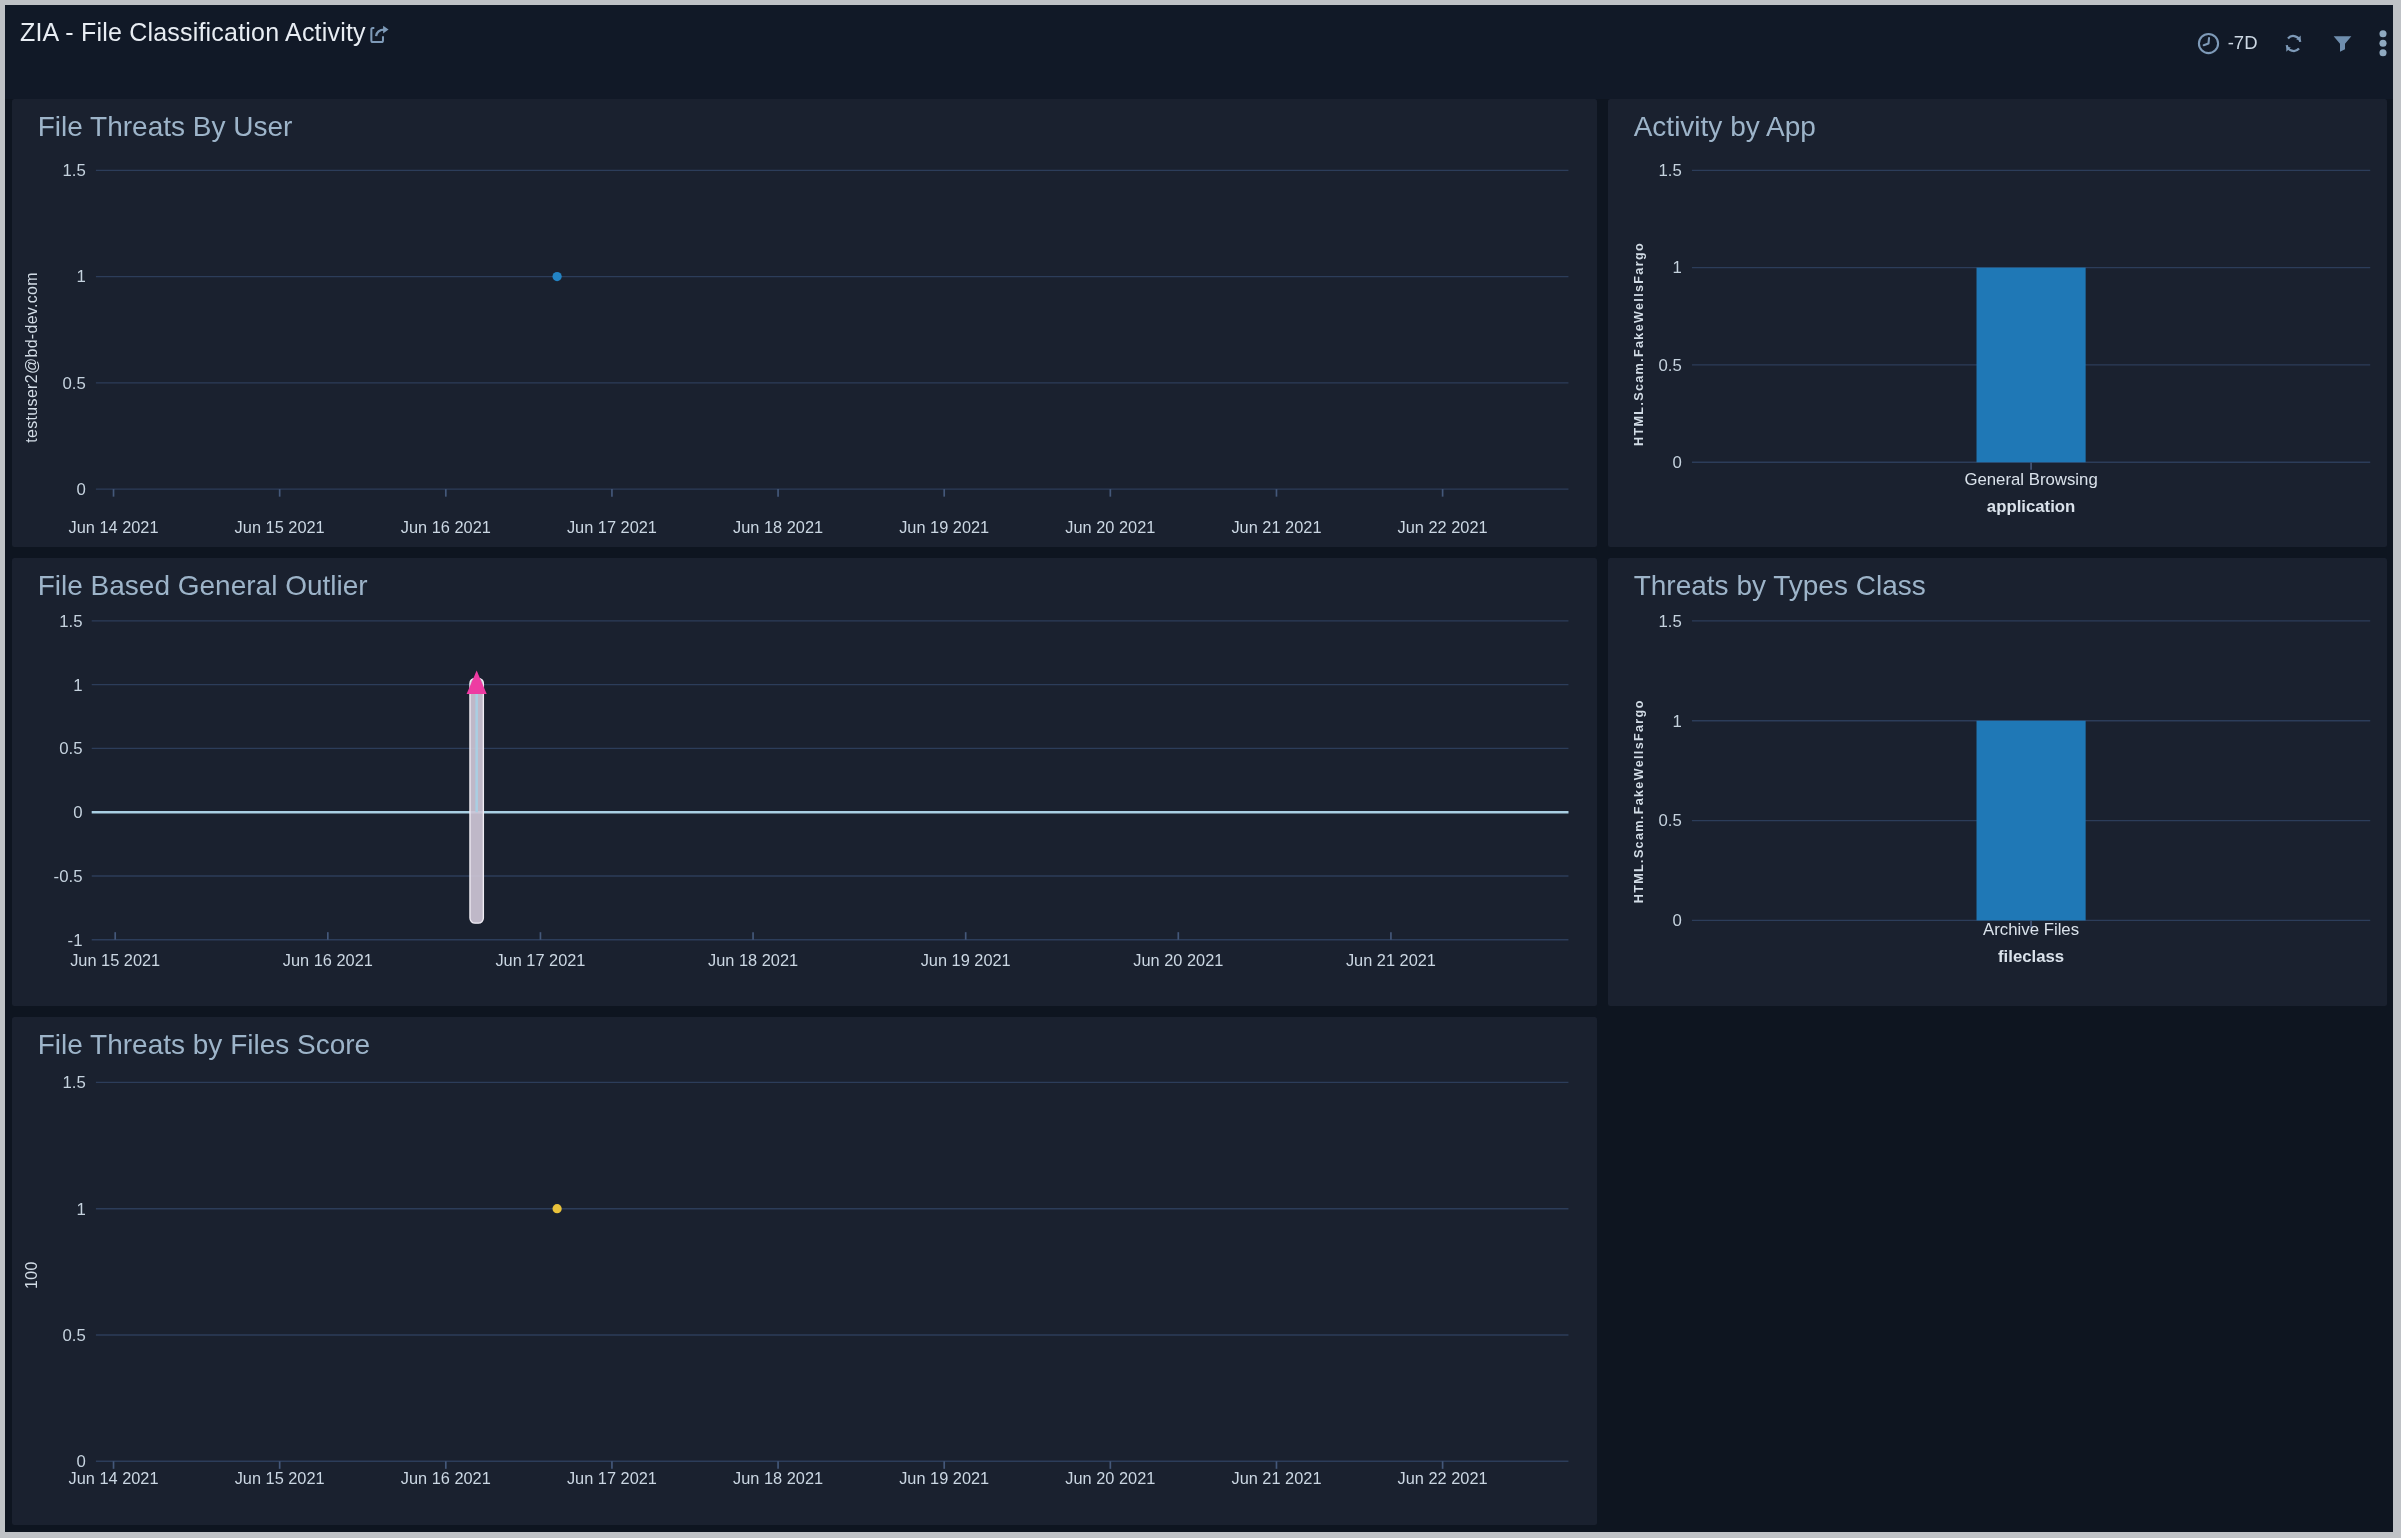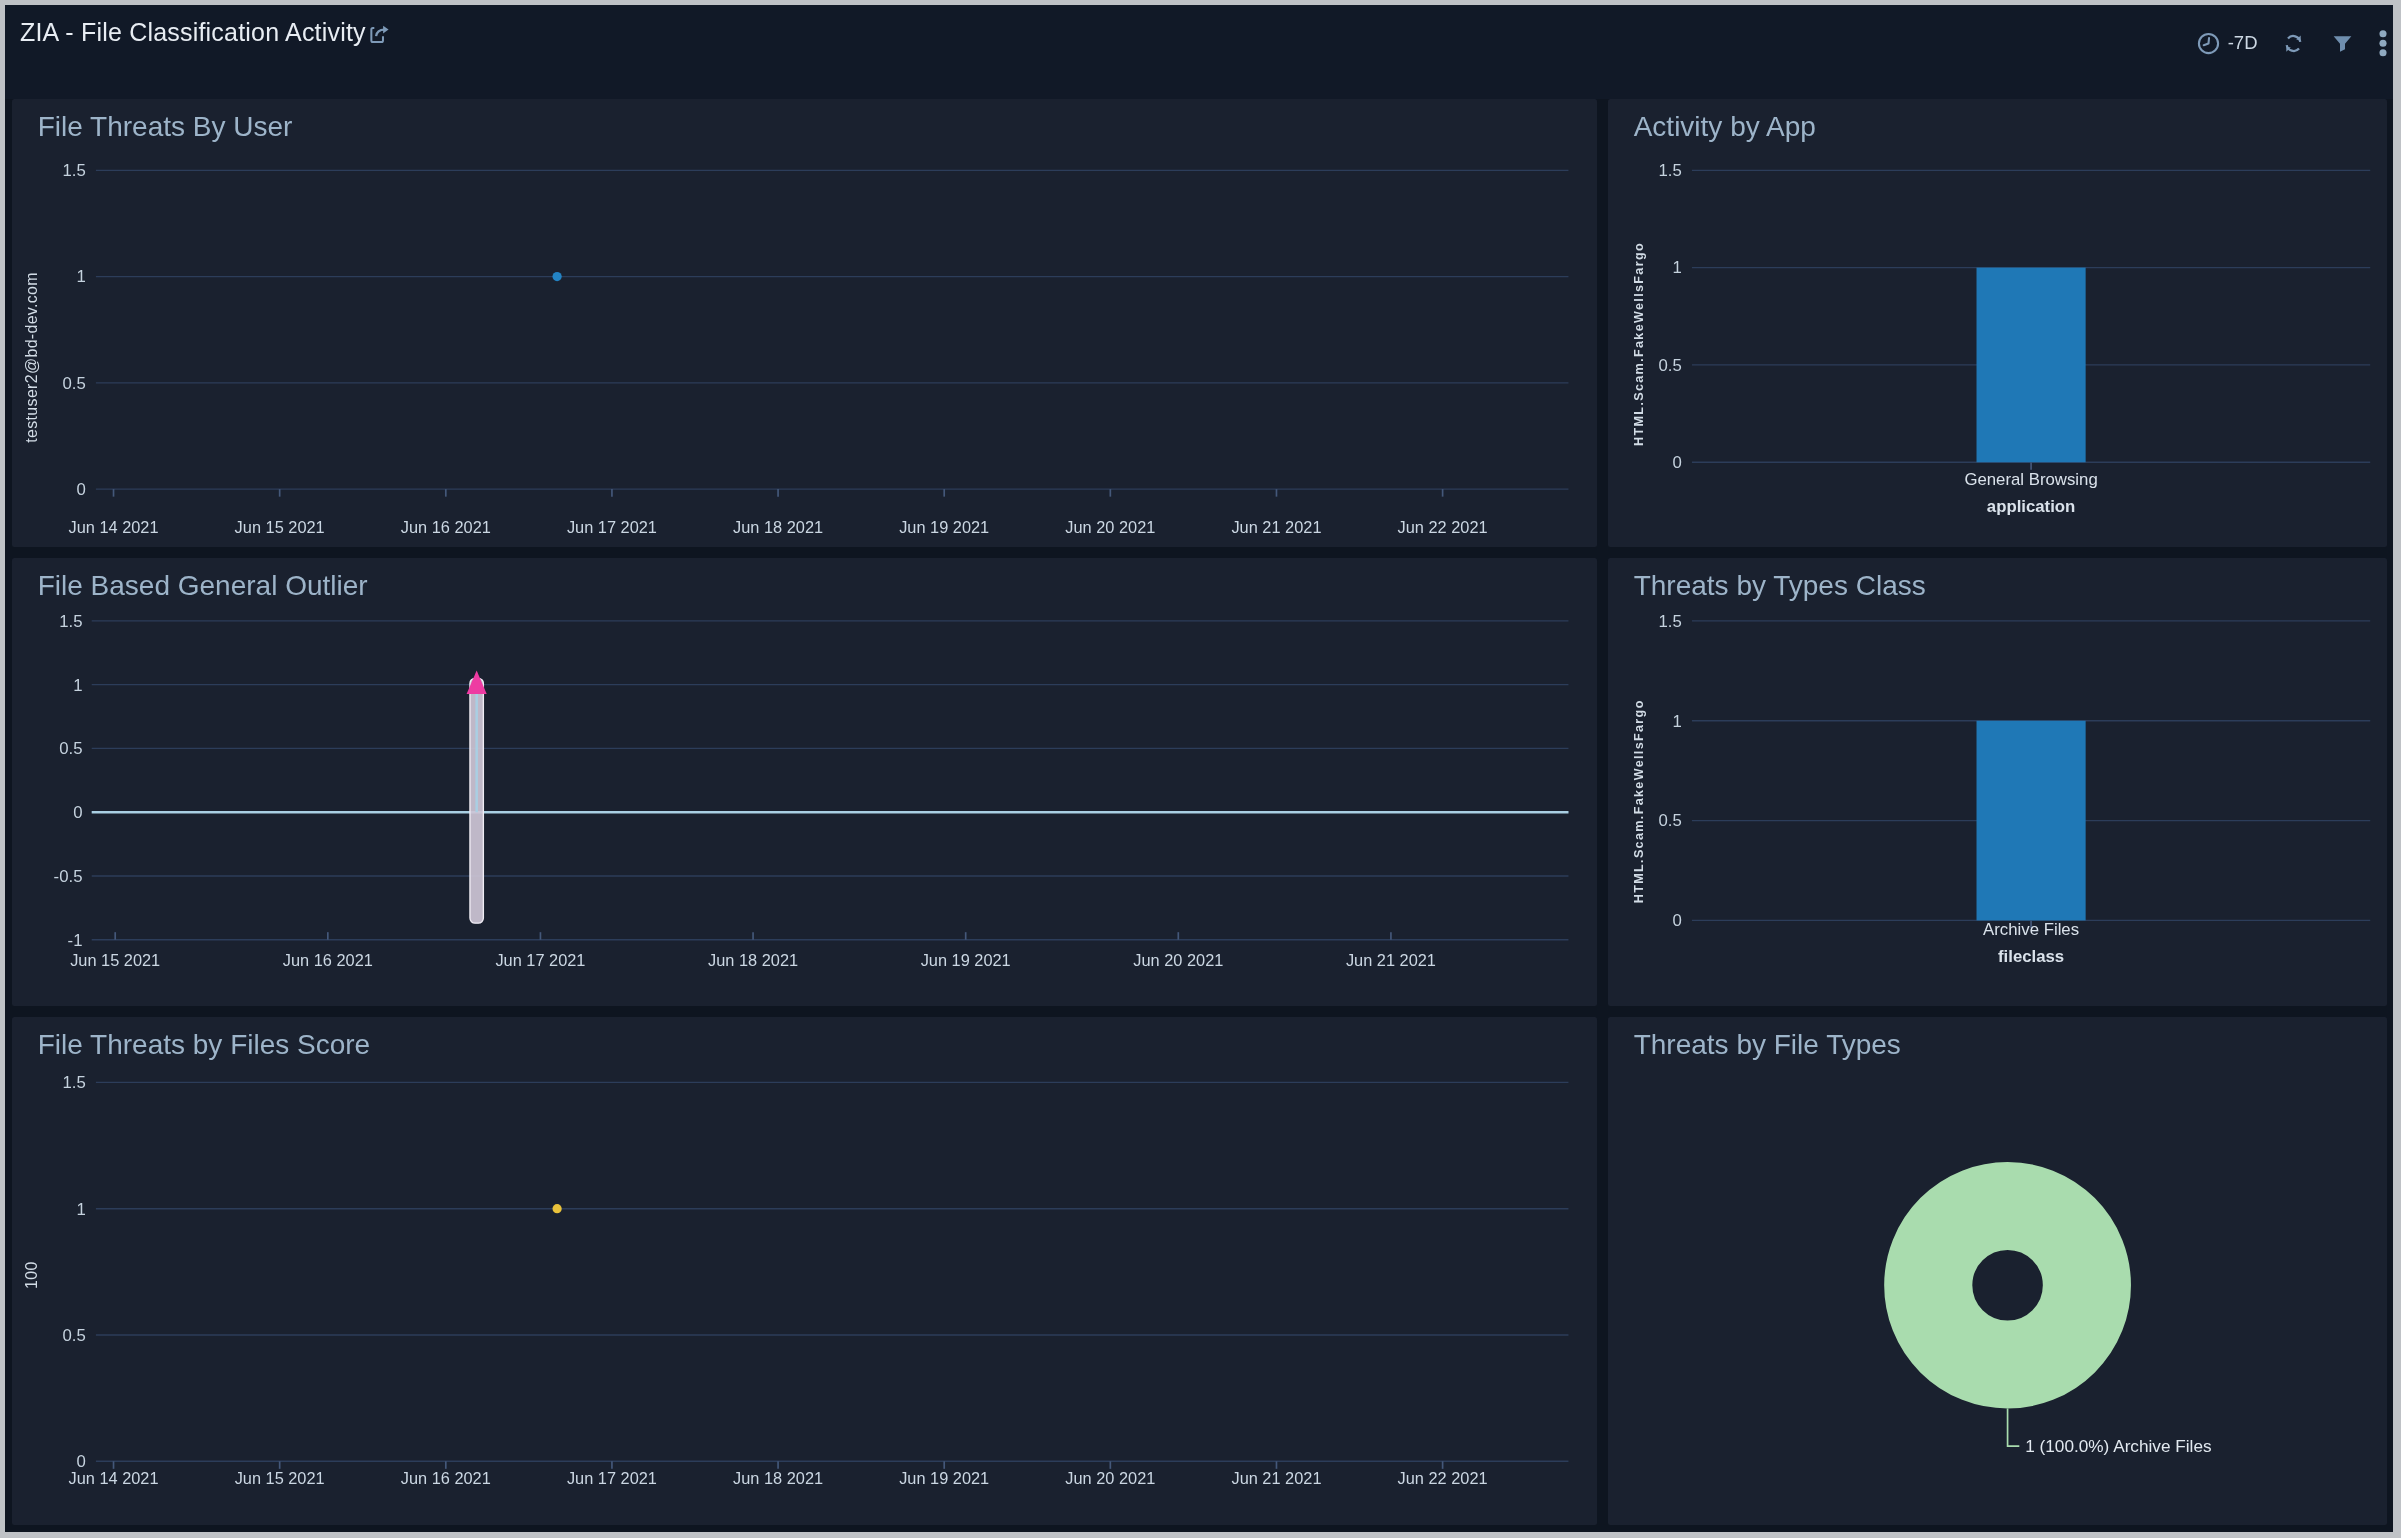--- a/index.html
+++ b/index.html
@@ -201,23 +201,15 @@
           <text x="1309" y="557" text-anchor="middle" fill="#cbd7e3" font-size="19.5">Jun 20 2021</text>
           <line x1="1507" y1="530" x2="1507" y2="539" stroke="#44587a" stroke-width="2"></line>
           <text x="1507" y="557" text-anchor="middle" fill="#cbd7e3" font-size="19.5">Jun 21 2021</text>
           <line x1="1705" y1="530" x2="1705" y2="539" stroke="#44587a" stroke-width="2"></line>
           <text x="1705" y="557" text-anchor="middle" fill="#cbd7e3" font-size="19.5">Jun 22 2021</text>
           <text x="30" y="308" text-anchor="middle" fill="#d2dce6" font-size="19" font-weight="400" letter-spacing="0.4" transform="rotate(-90 30 308)">100</text>
           <circle cx="649.66" cy="228.7" r="5.5" fill="#e9c23b"></circle>
         </svg>
     </section>
 
-    <section class="panel">
-      <h2 class="panel-title">Threats by File Types</h2>
-      <svg class="chart" id="chart5" viewBox="0 0 928 606" preserveAspectRatio="none">
-          <circle cx="476" cy="320" r="94.5" fill="none" stroke="#a9dcae" stroke-width="105"></circle>
-          <path d="M476 467 V512 H490" fill="none" stroke="#a9dcae" stroke-width="2"></path>
-          <text x="497" y="519" fill="#e2e9f0" font-size="20.5">1 (100.0%) Archive Files</text>
-        </svg>
-    </section>
   </div>
 </div>
 
 
 </body></html>

